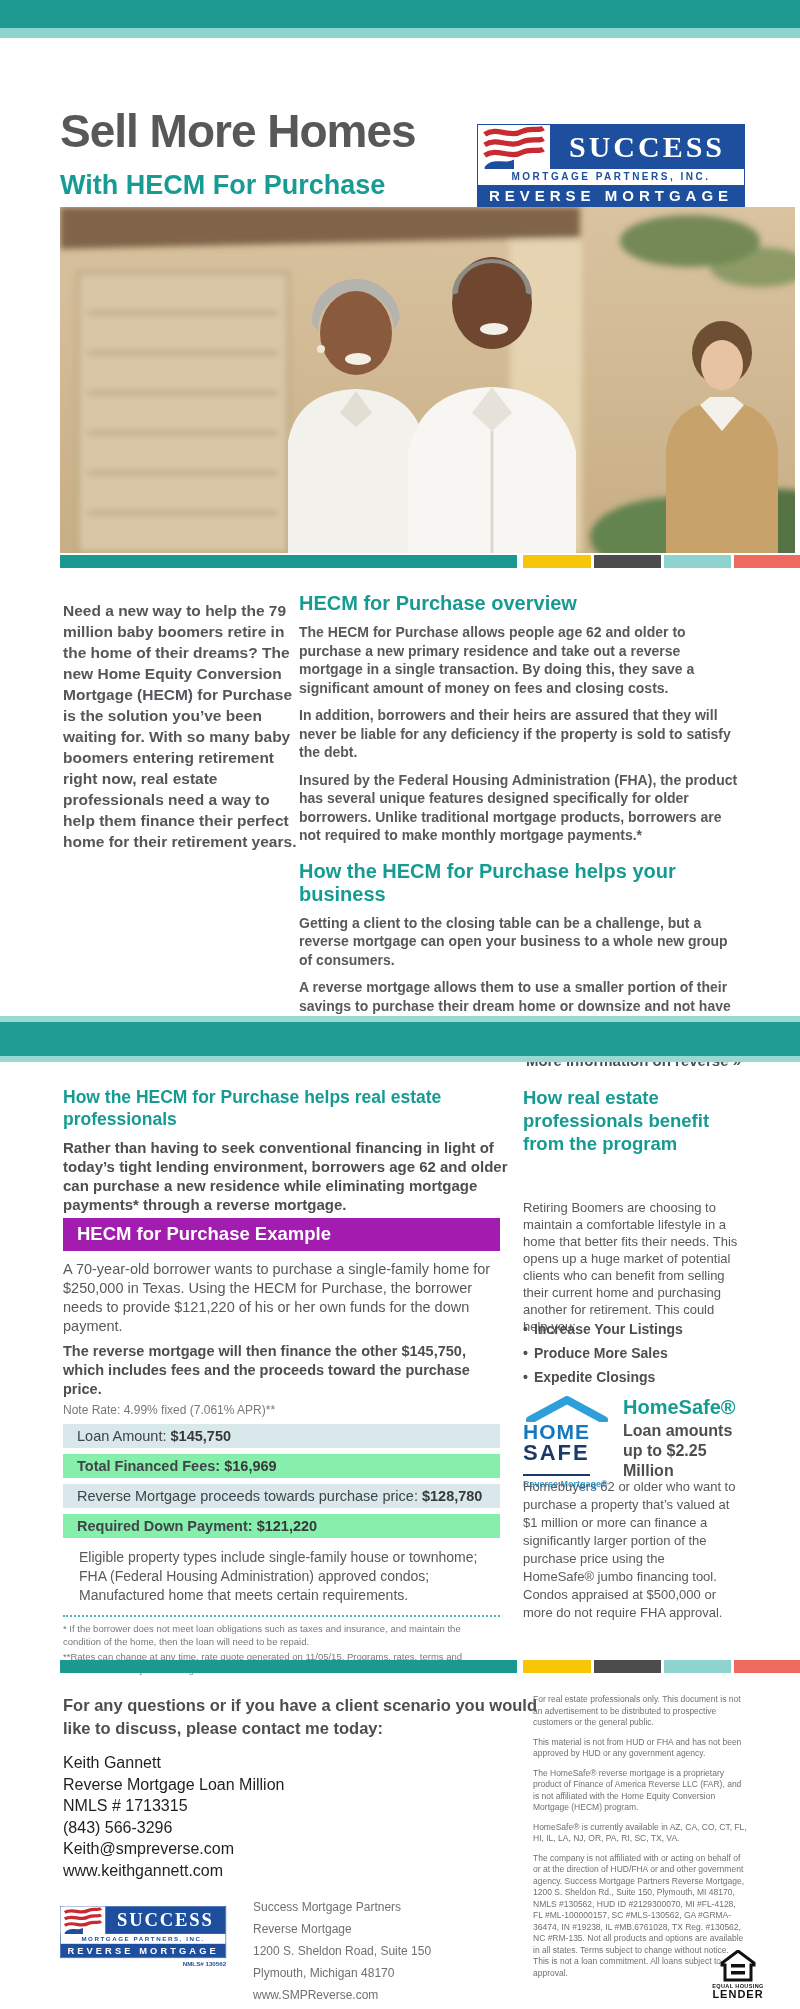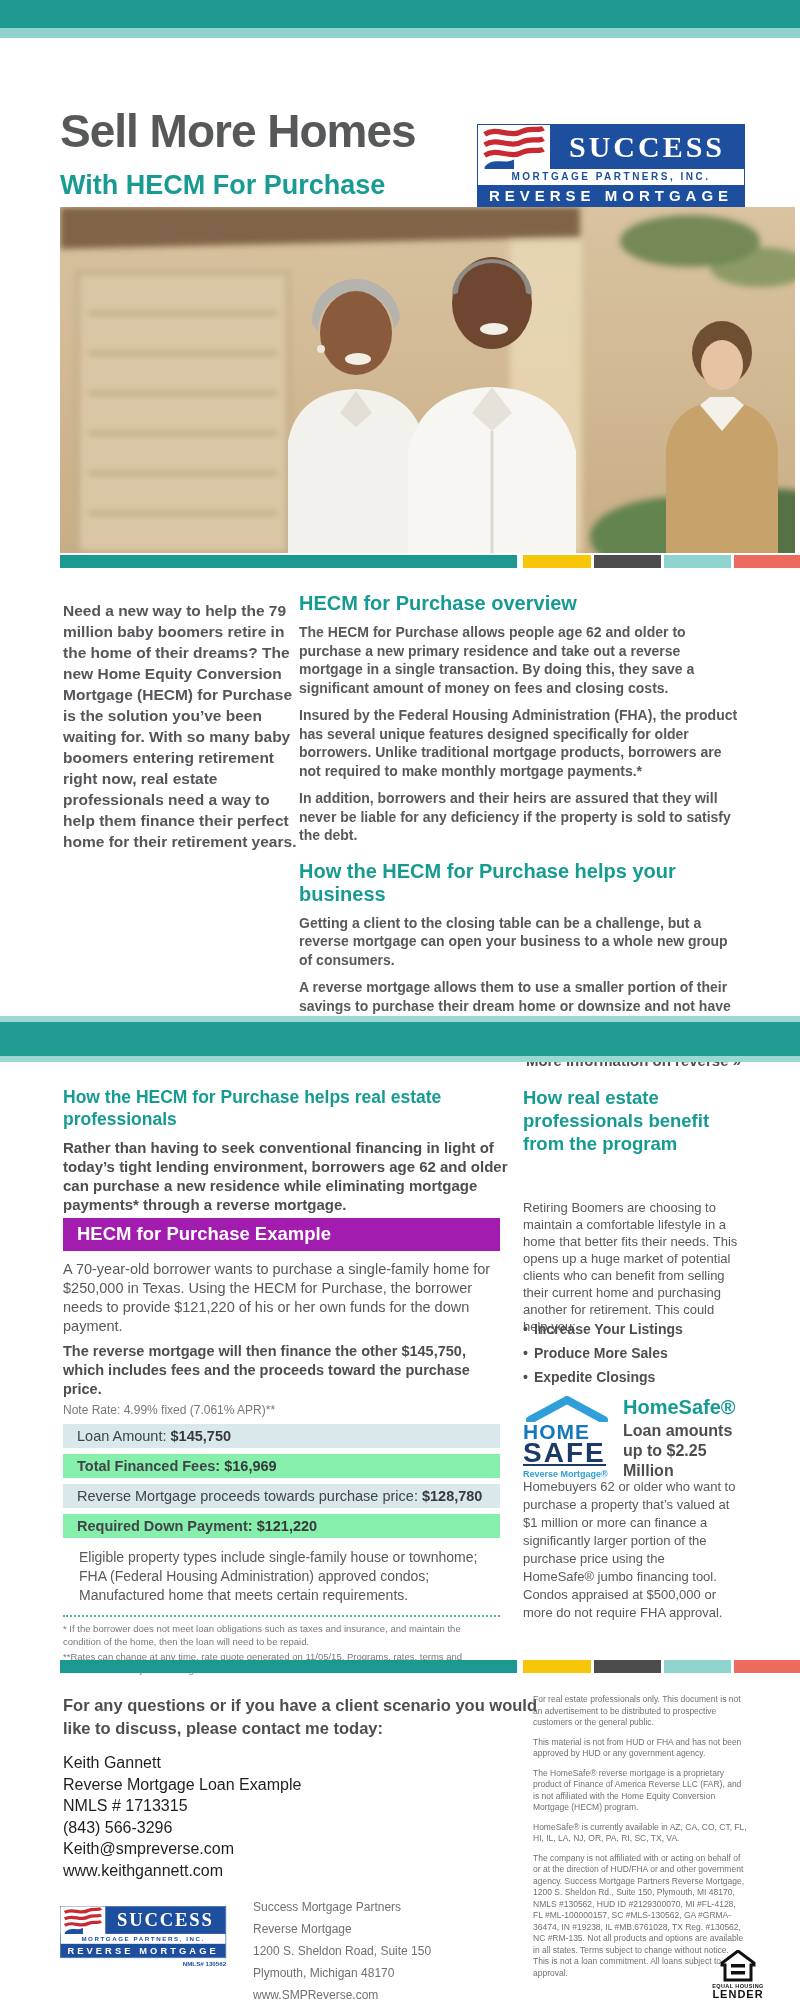--- a/index.html
+++ b/index.html
@@ -81,21 +81,21 @@
 
   
   .s2r-heading { left:523px; top:1086px; width:216px; font-size:18.5px; line-height:23px; font-weight:bold; color:#169b92; }
   .s2r-p { left:523px; top:1163px; width:216px; font-size:13px; line-height:17px;margin-top:36px; }
   .s2r-bullets { left:523px; top:1320px; width:216px; }
   .bullet { display:flex; gap:6px; font-size:14px; font-weight:bold; color:#4d4e50; line-height:18px; margin-bottom:6px; }
   .homesafe-row { left:523px; top:1396px; width:230px; display:flex; gap:12px; }
   .hs-logo { width:92px; text-align:left; }
   .hs-logo svg { display:block; margin:0 auto; }
   .hs-home { font-size:21px; font-weight:bold; letter-spacing:1px; color:#1577bd; line-height:20px; }
-  .hs-safe { font-size:28px; font-weight:bold; letter-spacing:2px; color:#1b3a68; line-height:22px; border-bottom:2px solid #1b3a68; display:inline-block; padding-bottom:0; }
+  .hs-safe { font-size:22px; font-weight:bold; letter-spacing:2px; color:#1b3a68; line-height:22px; border-bottom:2px solid #1b3a68; display:inline-block; padding-bottom:10px; }
   .hs-tag { font-size:9px; font-weight:bold; color:#2e9fd8; margin-top:3px; }
   .hs-title { font-size:20px; font-weight:bold; color:#169b92; line-height:22px; }
   .hs-sub { font-size:16px; font-weight:bold; color:#4d4e50; line-height:20px; margin-top:3px; width:130px; }
   .homesafe-p { left:523px; top:1478px; width:216px; font-size:13px; line-height:18px; }
 
   
   .contact-heading { left:63px; top:1694px; width:480px; font-size:16.5px; line-height:23px; font-weight:bold; color:#4d4e50; }
   .contact-lines { left:63px; top:1752px; font-size:16px; line-height:21.5px; color:#1f1f1f; }
   .contact-lines a { color:#1f1f1f; text-decoration:none; }
   .address { left:253px; top:1896px; font-size:12px; line-height:22px; color:#6f7072; }
@@ -193,22 +193,22 @@
     <div class="seg seg-dark"></div>
     <div class="seg seg-light"></div>
     <div class="seg seg-coral"></div>
   </div>
 
   <div class="abs intro-col">Need a new way to help the 79 million baby boomers retire in the home of their dreams? The new Home Equity Conversion Mortgage (HECM) for Purchase is the solution you’ve been waiting for. With so many baby boomers entering retirement right now, real estate professionals need a way to help them finance their perfect home for their retirement years.</div>
 
   <div class="abs col-right1">
     <h2 class="teal-h">HECM for Purchase overview</h2>
     <p>The HECM for Purchase allows people age 62 and older to purchase a new primary residence and take out a reverse mortgage in a single transaction. By doing this, they save a significant amount of money on fees and closing costs.</p>
+    <p>In addition, borrowers and their heirs are assured that they will never be liable for any deficiency if the property is sold to satisfy the debt.</p>
     <p>Insured by the Federal Housing Administration (FHA), the product has several unique features designed specifically for older borrowers. Unlike traditional mortgage products, borrowers are not required to make monthly mortgage payments.*</p>
-    <p>In addition, borrowers and their heirs are assured that they will never be liable for any deficiency if the property is sold to satisfy the debt.</p>
     <h2 class="teal-h h2-second">How the HECM for Purchase helps your business</h2>
     <p>Getting a client to the closing table can be a challenge, but a reverse mortgage can open your business to a whole new group of consumers.</p>
     <p>A reverse mortgage allows them to use a smaller portion of their savings to purchase their dream home or downsize and not have the burden of monthly mortgage payments.</p>
     <a href="#" class="more-info"><span>More information on reverse</span> <span class="chev">»</span></a>
   </div>
 
   <div class="abs band-l1"></div>
   <div class="abs band-d"></div>
   <div class="abs band-l2"></div>
 
@@ -271,21 +271,21 @@
     <div class="seg seg-teal"></div>
     <div class="seg seg-yellow"></div>
     <div class="seg seg-dark"></div>
     <div class="seg seg-light"></div>
     <div class="seg seg-coral"></div>
   </div>
 
   <div class="abs contact-heading">For any questions or if you have a client scenario you would like to discuss, please contact me today:</div>
   <div class="abs contact-lines">
     <div>Keith Gannett</div>
-    <div>Reverse Mortgage Loan Example</div>
+    <div>Reverse Mortgage Loan Million</div>
     <div>NMLS # 1713315</div>
     <div>(843) 566-3296</div>
     <div><a href="#">Keith@smpreverse.com</a></div>
     <div><a href="#">www.keithgannett.com</a></div>
   </div>
 
   <div class="abs logo-footer smp-logo">
     <div class="smp-box">
       <div class="smp-top">
         <div class="smp-flag">

